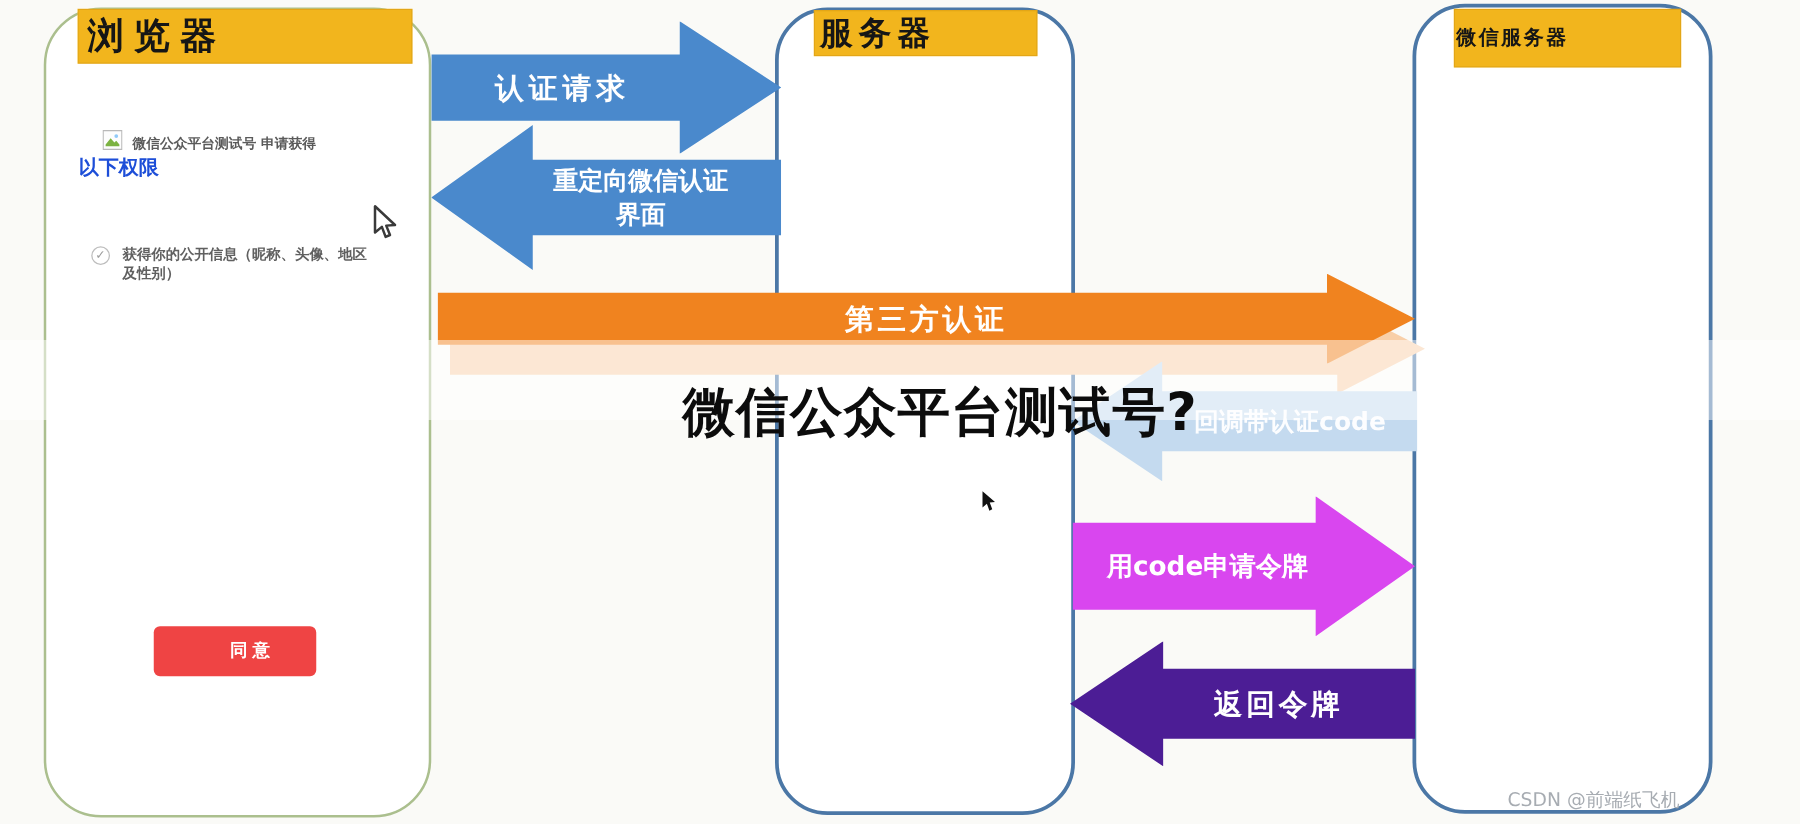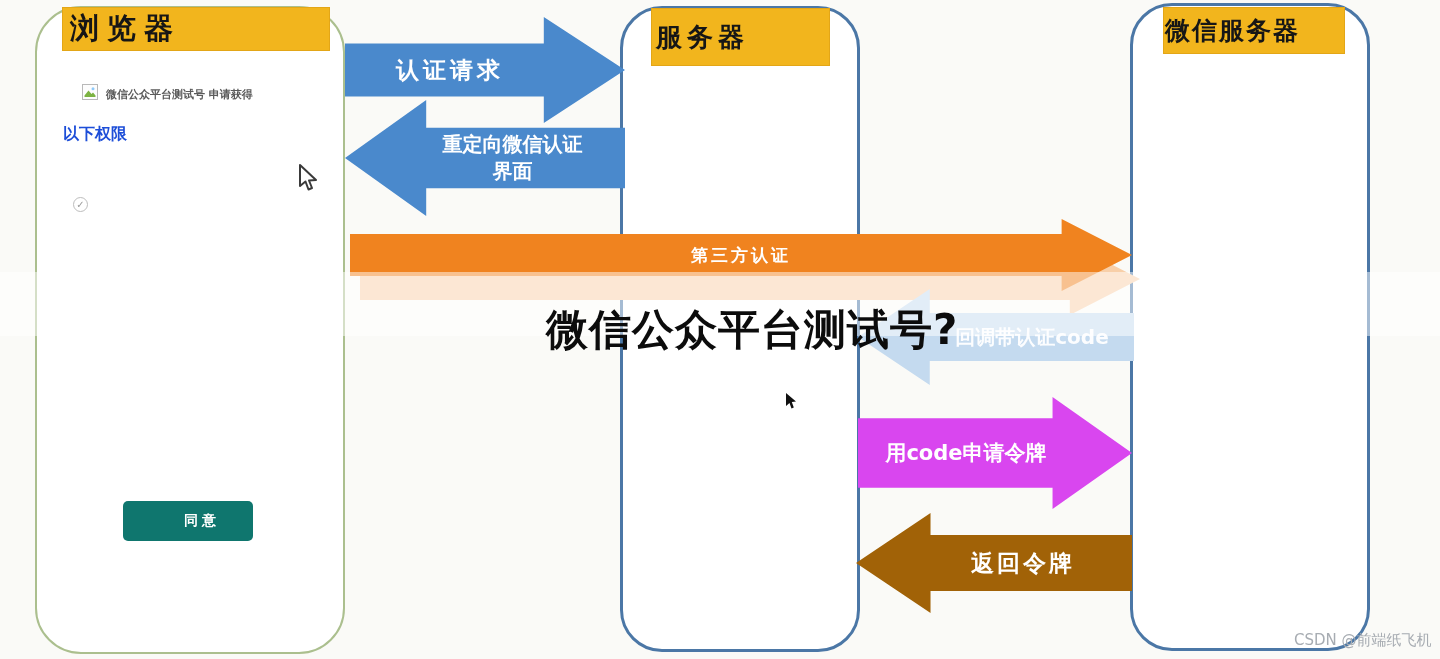--- a/index.html
+++ b/index.html
@@ -13,36 +13,36 @@
   #browser-panel{left:35px;top:6px;width:310px;height:648px;border:2px solid #abbf8e;border-radius:46px;}
   #server-panel{left:620px;top:6px;width:240px;height:646px;border:3px solid #4b77a6;border-radius:42px;}
   #wechat-panel{left:1130px;top:3px;width:240px;height:648px;border:3px solid #4b77a6;border-radius:42px;}
   
   .hdr{
     position:absolute;display:flex;align-items:center;justify-content:flex-start;
     background:#f2b51d;color:#161616;font-weight:700;z-index:3;
     box-shadow:inset 0 0 0 1px rgba(190,130,10,.28);
   }
   #browser-header{left:62px;top:7px;width:268px;height:44px;font-size:29px;letter-spacing:8px;text-indent:8px;}
-  #server-header{left:651px;top:8px;width:179px;height:58px;font-size:26px;letter-spacing:5px;text-indent:5px;}
-  #wechat-header{left:1163px;top:7px;width:182px;height:47px;font-size:25px;letter-spacing:2px;text-indent:2px;}
+  #server-header{left:651px;top:8px;width:179px;height:37px;font-size:26px;letter-spacing:5px;text-indent:5px;}
+  #wechat-header{left:1163px;top:7px;width:182px;height:47px;font-size:16px;letter-spacing:2px;text-indent:2px;}
   
-  #app-line{position:absolute;left:68px;top:84px;display:flex;align-items:center;gap:8px;z-index:2;padding-left:14px;}
+  #app-line{position:absolute;left:68px;top:104px;display:flex;align-items:center;gap:8px;z-index:2;padding-left:14px;}
   #app-line .txt{font-size:11px;color:#5a5a5a;font-weight:600;}
   #permissions-heading{position:absolute;left:63px;top:124px;font-size:16px;font-weight:600;color:#1d4ed8;z-index:2;}
   #permission-row{position:absolute;left:73px;top:196px;display:flex;gap:10px;z-index:2;}
   #permission-check{
     width:15px;height:15px;border:1px solid #bdbdbd;border-radius:50%;
     color:#9a9a9a;font-size:10px;line-height:14px;text-align:center;flex:0 0 auto;margin-top:1px;
     background:#fff;box-sizing:border-box;cursor:default;
   }
   #permission-text{width:202px;font-size:11.5px;line-height:15px;color:#606060;font-weight:600;}
   #agree-button{
     position:absolute;left:123px;top:501px;width:130px;height:40px;
-    background:#0f766e;border:none;border-radius:5px;color:#ffffff;
+    background:#ef4444;border:none;border-radius:5px;color:#ffffff;
     font-size:14px;font-weight:700;z-index:2;letter-spacing:4px;text-indent:4px;
     font-family:inherit;
     padding-left:30px;
   }
   
   .arrow{
     position:absolute;display:flex;align-items:center;justify-content:center;
     color:#ffffff;font-weight:700;text-align:center;z-index:5;box-sizing:border-box;
   }
   #arrow-auth-request{
@@ -56,44 +56,44 @@
     font-size:20px;line-height:27px;padding-left:55px;flex-direction:column;
   }
   #arrow-third-party-shadow{
     left:360px;top:243px;width:780px;height:72px;background:#f8cfa8;
     clip-path:polygon(0 21%,91% 21%,91% 0,100% 50%,91% 100%,91% 79%,0 79%);
     z-index:4;
   }
   #arrow-third-party{
     left:350px;top:219px;width:782px;height:72px;background:#f0831f;
     clip-path:polygon(0 21%,91% 21%,91% 0,100% 50%,91% 100%,91% 79%,0 79%);
-    font-size:17px;letter-spacing:3px;
+    font-size:23px;letter-spacing:3px;
   }
   #arrow-callback{
     left:858px;top:289px;width:276px;height:96px;background:#c4daef;
     clip-path:polygon(0 50%,26% 0,26% 25%,100% 25%,100% 75%,26% 75%,26% 100%);
     font-size:20px;color:rgba(255,255,255,.95);padding-left:72px;
   }
   #arrow-request-token{
     left:858px;top:397px;width:274px;height:112px;background:#d946ef;
     clip-path:polygon(0 19%,71% 19%,71% 0,100% 50%,71% 100%,71% 81%,0 81%);
     font-size:21px;padding-right:58px;
   }
   #arrow-return-token{
-    left:856px;top:513px;width:276px;height:100px;background:#a16207;
+    left:856px;top:513px;width:276px;height:100px;background:#4c1d95;
     clip-path:polygon(0 50%,27% 0,27% 22%,100% 22%,100% 78%,27% 78%,27% 100%);
     font-size:23px;letter-spacing:3px;padding-left:58px;
   }
   
   #caption-band{position:absolute;left:0;top:272px;width:1440px;height:64px;background:rgba(255,255,255,.5);z-index:6;}
   #page-title{
     position:absolute;left:546px;top:302px;z-index:7;
     font-size:42px;font-weight:900;color:#0c0c0c;letter-spacing:1px;white-space:nowrap;
   }
-  #watermark{position:absolute;left:1294px;top:631px;z-index:8;font-size:15px;color:#a7acb2;white-space:nowrap;}
+  #watermark{position:absolute;left:1206px;top:631px;z-index:8;font-size:15px;color:#a7acb2;white-space:nowrap;}
   
   .cursor{position:absolute;z-index:9;}
   #cursor-browser{left:296px;top:163px;}
   #cursor-server{left:784px;top:392px;}
 </style>
 </head>
 <body>
 
 <div class="panel" id="browser-panel"></div>
 <div class="panel" id="server-panel"></div>
@@ -117,20 +117,21 @@
       <circle cx="11" cy="4.8" r="1.5" fill="#90caf9"></circle>
     </svg>
   </span>
   <span class="txt">微信公众平台测试号 申请获得</span>
 </div>
 
 <div id="permissions-heading">以下权限</div>
 
 <div id="permission-row">
   <span id="permission-check">✓</span>
+  <span id="permission-text">获得你的公开信息（昵称、头像、地区及性别）</span>
 </div>
 
 <button id="agree-button">同意</button>
 
 <div class="arrow" id="arrow-auth-request">
   <span>认证请求</span>
 </div>
 
 <div class="arrow" id="arrow-redirect">
   <span>重定向微信认证</span>

